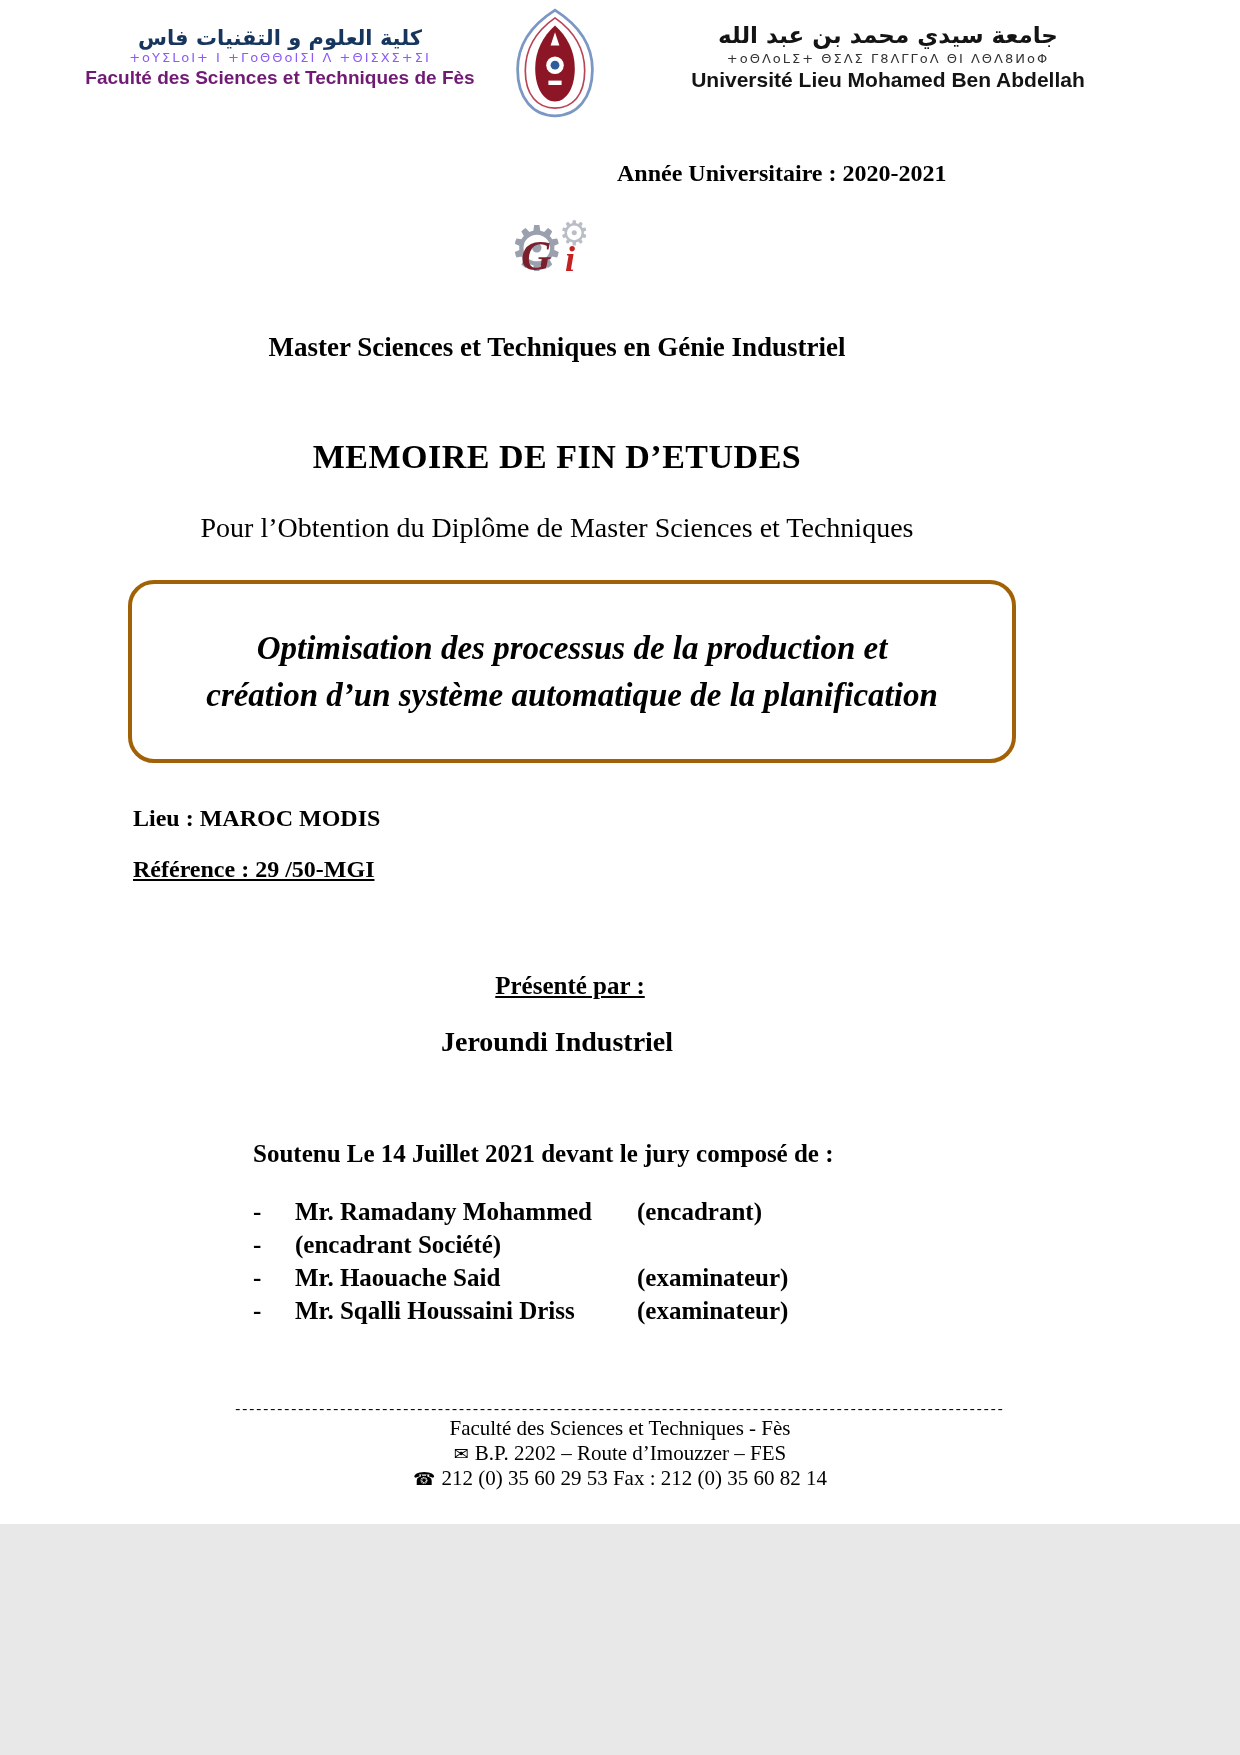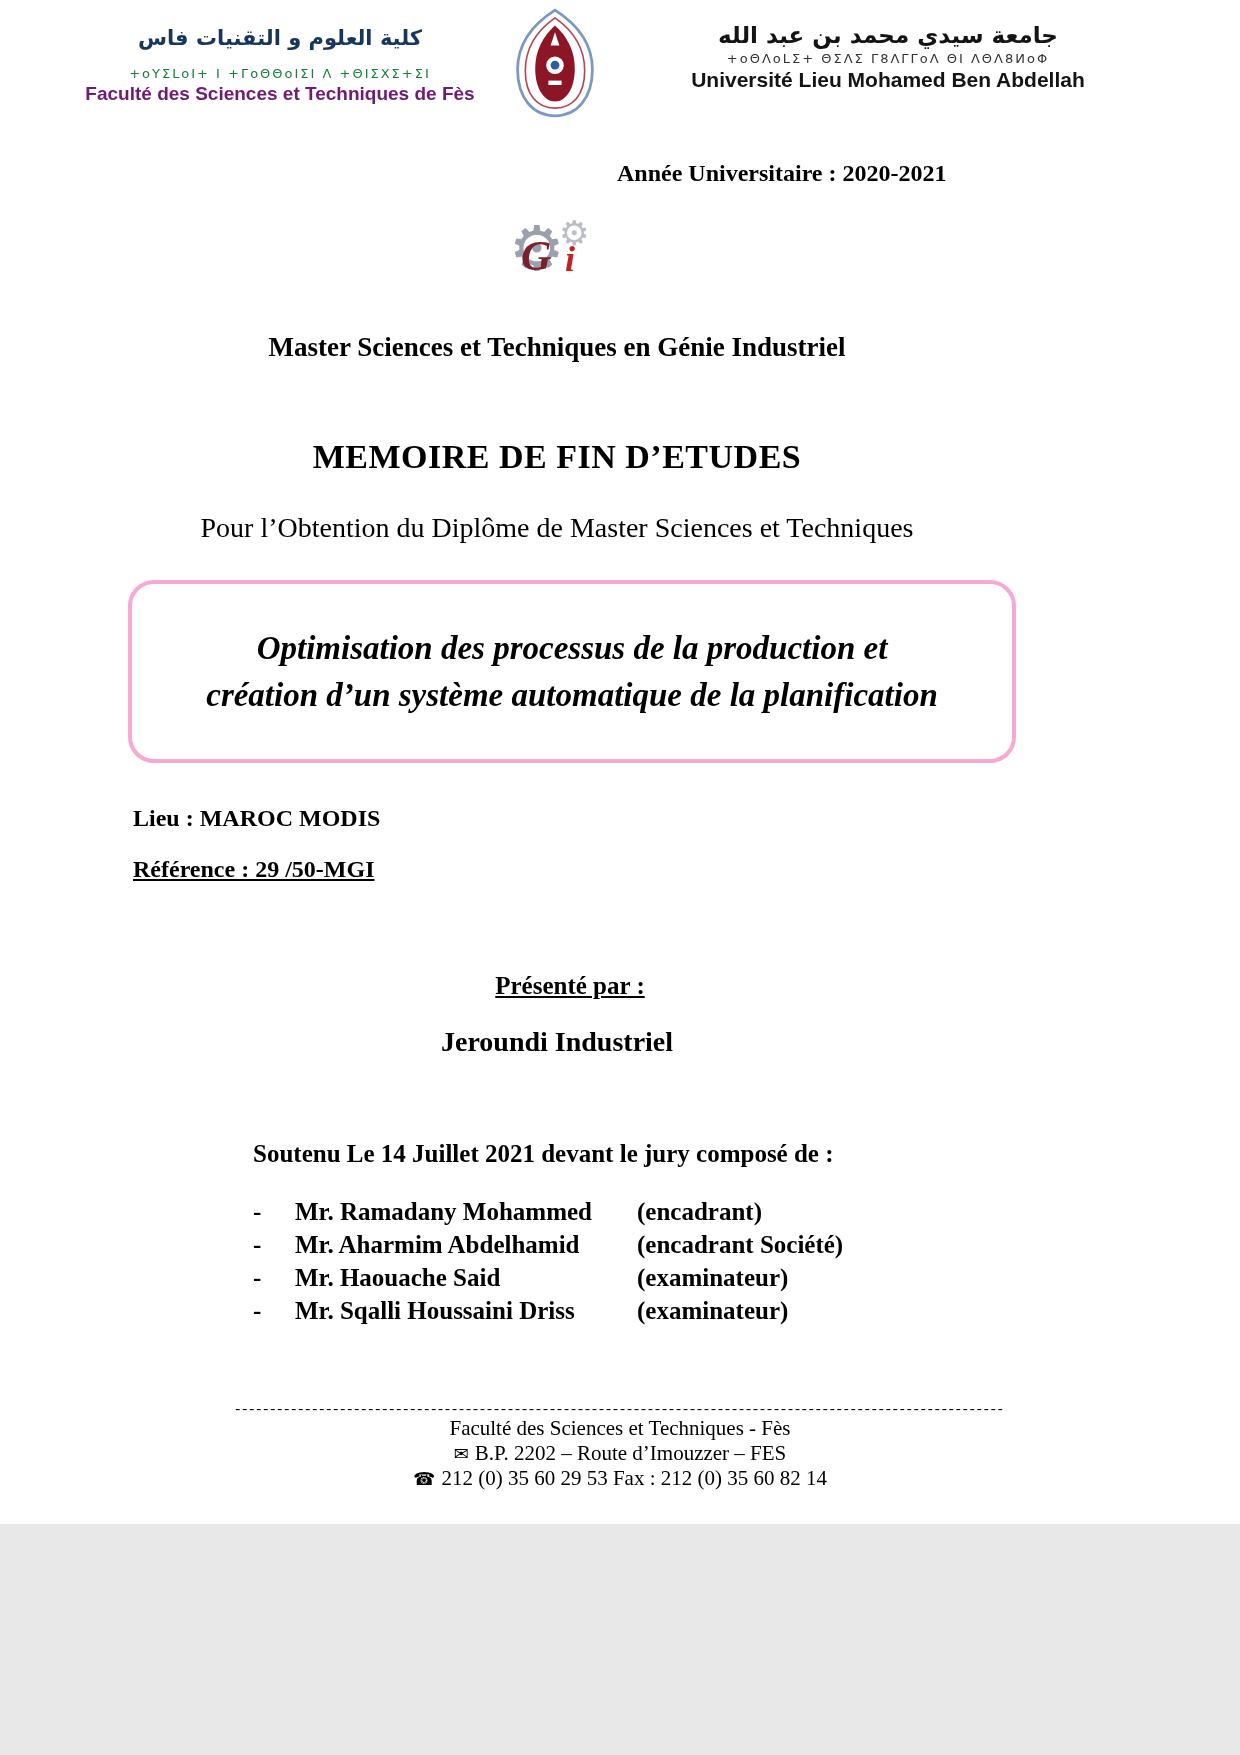--- a/index.html
+++ b/index.html
@@ -7,21 +7,21 @@
   body { font-family:"Liberation Serif", serif; color:#000; }
   .page {
     position:relative; width:1240px; height:1524px;
     background:#ffffff; margin:0 auto; overflow:hidden;
   }
   .abs { position:absolute; }
 
   
   .h-left { left:70px; top:26px; width:420px; text-align:center; color:#17365D; }
   .h-left .ar { font-family:"DejaVu Sans", sans-serif; font-size:21px; font-weight:bold; color:#17365D; }
-  .h-left .tif { font-family:"DejaVu Sans", sans-serif; font-size:13px; color:#15803d; letter-spacing:2px; margin-top:16px; }
+  .h-left .tif { font-family:"DejaVu Sans", sans-serif; font-size:13px; color:#8b5cf6; letter-spacing:2px; margin-top:0; }
   .h-left .fr { font-family:"Liberation Sans", sans-serif; font-size:19px; font-weight:bold; color:#701a75; margin-top:2px; }
 
   .h-logo { left:505px; top:8px; width:100px; height:112px; text-align:center; }
 
   .h-right { left:628px; top:22px; width:520px; text-align:center; color:#141414; }
   .h-right .ar { font-family:"DejaVu Sans", sans-serif; font-size:23px; font-weight:bold; }
   .h-right .tif { font-family:"DejaVu Sans", sans-serif; font-size:13px; color:#333; letter-spacing:2px; margin-top:3px; }
   .h-right .fr { font-family:"Liberation Sans", sans-serif; font-size:21px; font-weight:bold; margin-top:2px; }
 
   
@@ -37,21 +37,21 @@
   .gi-logo .i-letter { position:absolute; left:62px; top:16px; font-size:36px; font-weight:bold;
                        font-style:italic; color:#c42222; }
 
   .centerwrap { left:0; width:1114px; text-align:center; }
   .master  { top:332px; font-size:27px; font-weight:bold; }
   .memoire { top:438px; font-size:34px; font-weight:bold; letter-spacing:0.5px; }
   .pour    { top:512px; font-size:28px; }
 
   .titlebox {
     top:580px; left:128px; width:888px; height:183px;
-    border:4px solid #f9a8d4; border-radius:26px;
+    border:4px solid #a16207; border-radius:26px;
     display:flex; flex-direction:column; justify-content:center;
     text-align:center; font-size:33px; font-weight:bold; font-style:italic; line-height:47px;
     padding:0 20px;
   }
 
   .lieu { top:805px; left:133px; font-size:24px; font-weight:bold; }
   .ref  { top:856px; left:133px; font-size:24px; font-weight:bold; text-decoration:underline; }
 
   .presente { top:972px;  font-size:25px; font-weight:bold;margin-left:13px; }
   .presente span { text-decoration:underline; }
@@ -128,21 +128,20 @@
   <div class="abs soutenu">Soutenu Le 14 Juillet 2021 devant le jury composé de :</div>
 
   <div class="abs jury">
     <div class="jury-row">
       <span class="dash">-</span>
       <span class="jname">Mr. Ramadany Mohammed</span>
       <span class="jrole">(encadrant)</span>
     </div>
     <div class="jury-row">
       <span class="dash">-</span>
-      <span class="jname">Mr. Aharmim Abdelhamid</span>
       <span class="jrole">(encadrant Société)</span>
     </div>
     <div class="jury-row">
       <span class="dash">-</span>
       <span class="jname">Mr. Haouache Said</span>
       <span class="jrole">(examinateur)</span>
     </div>
     <div class="jury-row">
       <span class="dash">-</span>
       <span class="jname">Mr. Sqalli Houssaini Driss</span>

